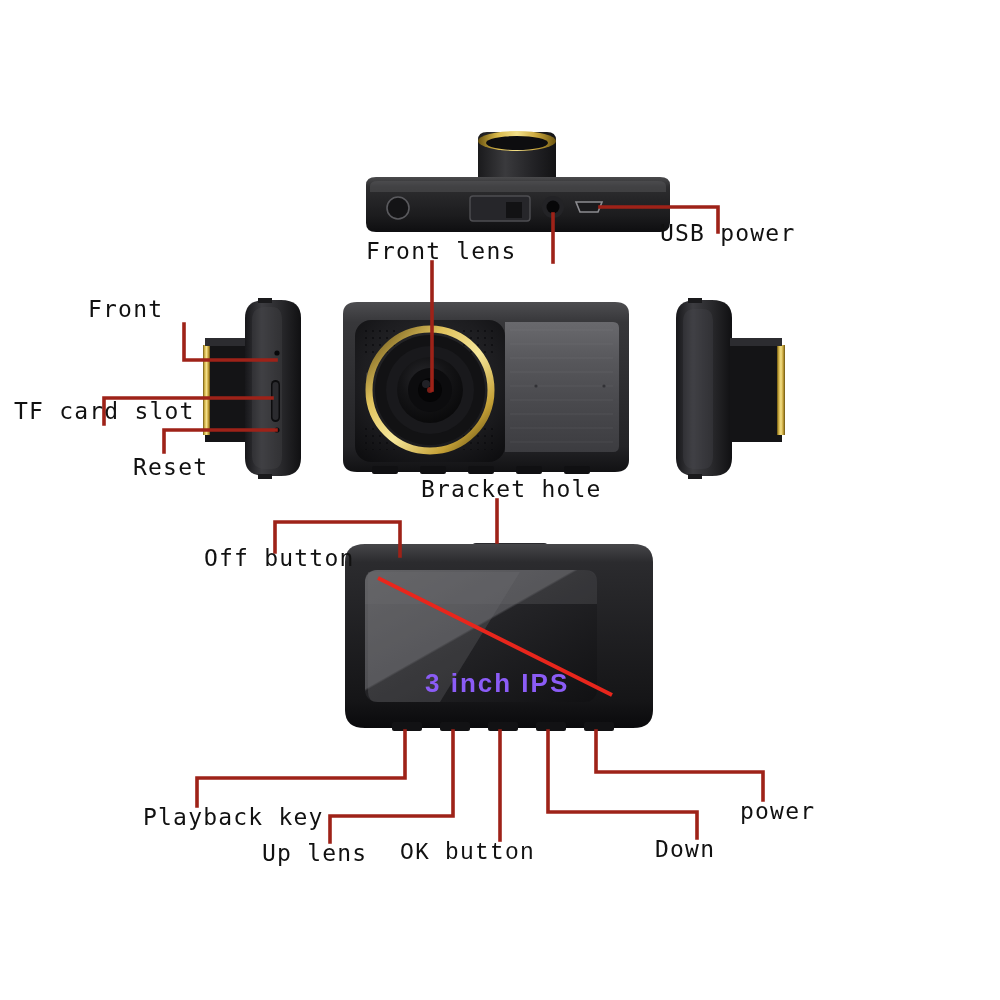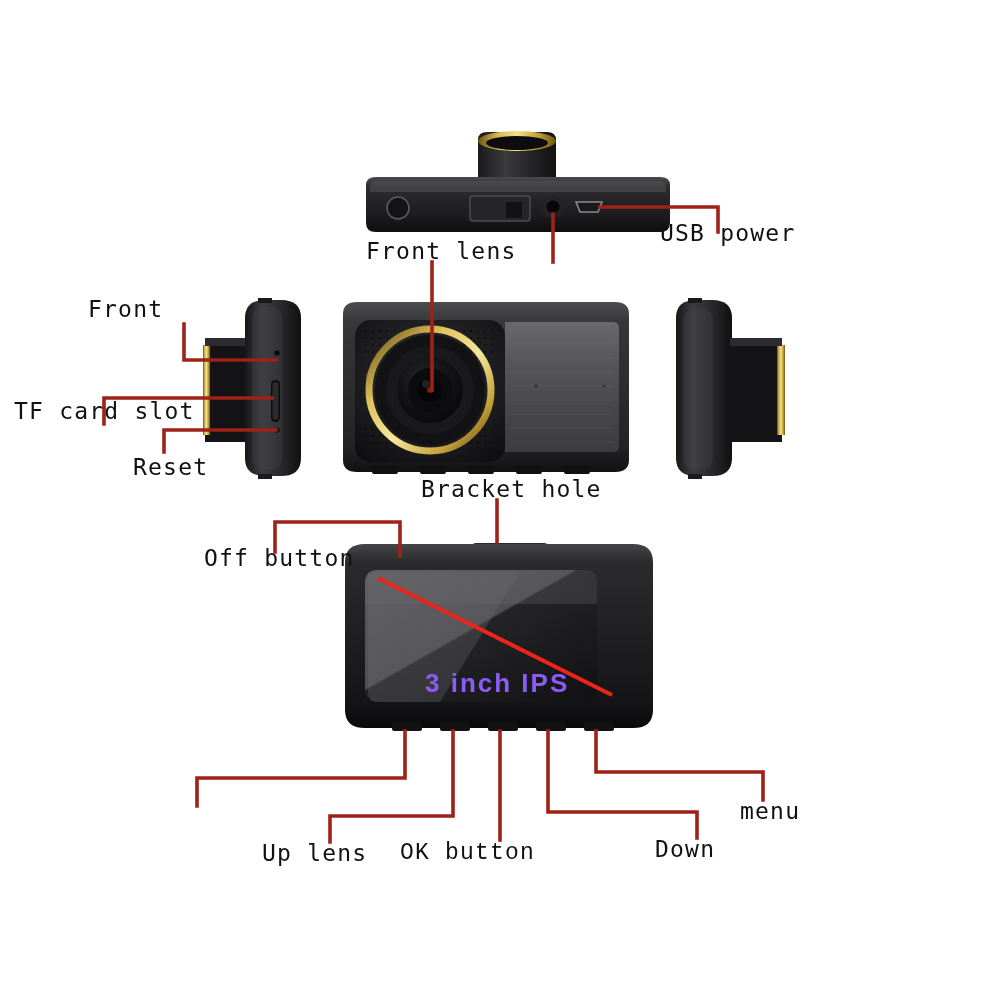--- a/index.html
+++ b/index.html
@@ -281,22 +281,23 @@
   <div class="lbl" style="left:88px;top:298px;">Front</div>
 
   <div class="lbl" style="left:14px;top:400px;">TF card slot</div>
 
   <div class="lbl" style="left:133px;top:456px;">Reset</div>
 
   <div class="lbl" style="left:421px;top:478px;text-align:center;">Bracket hole</div>
 
   <div class="lbl" style="left:204px;top:547px;">Off button</div>
 
+  <div class="lbl" style="left:143px;top:806px;">Playback key</div>
 
   <div class="lbl" style="left:262px;top:842px;">Up lens</div>
 
   <div class="lbl" style="left:400px;top:842px;font-family:Liberation Mono, monospace;">OK button</div>
 
   <div class="lbl" style="left:655px;top:838px;">Down</div>
 
-  <div class="lbl" style="left:740px;top:800px;">menu</div>
+  <div class="lbl" style="left:740px;top:800px;">power</div>
 
 </div>
 
 </body></html>

